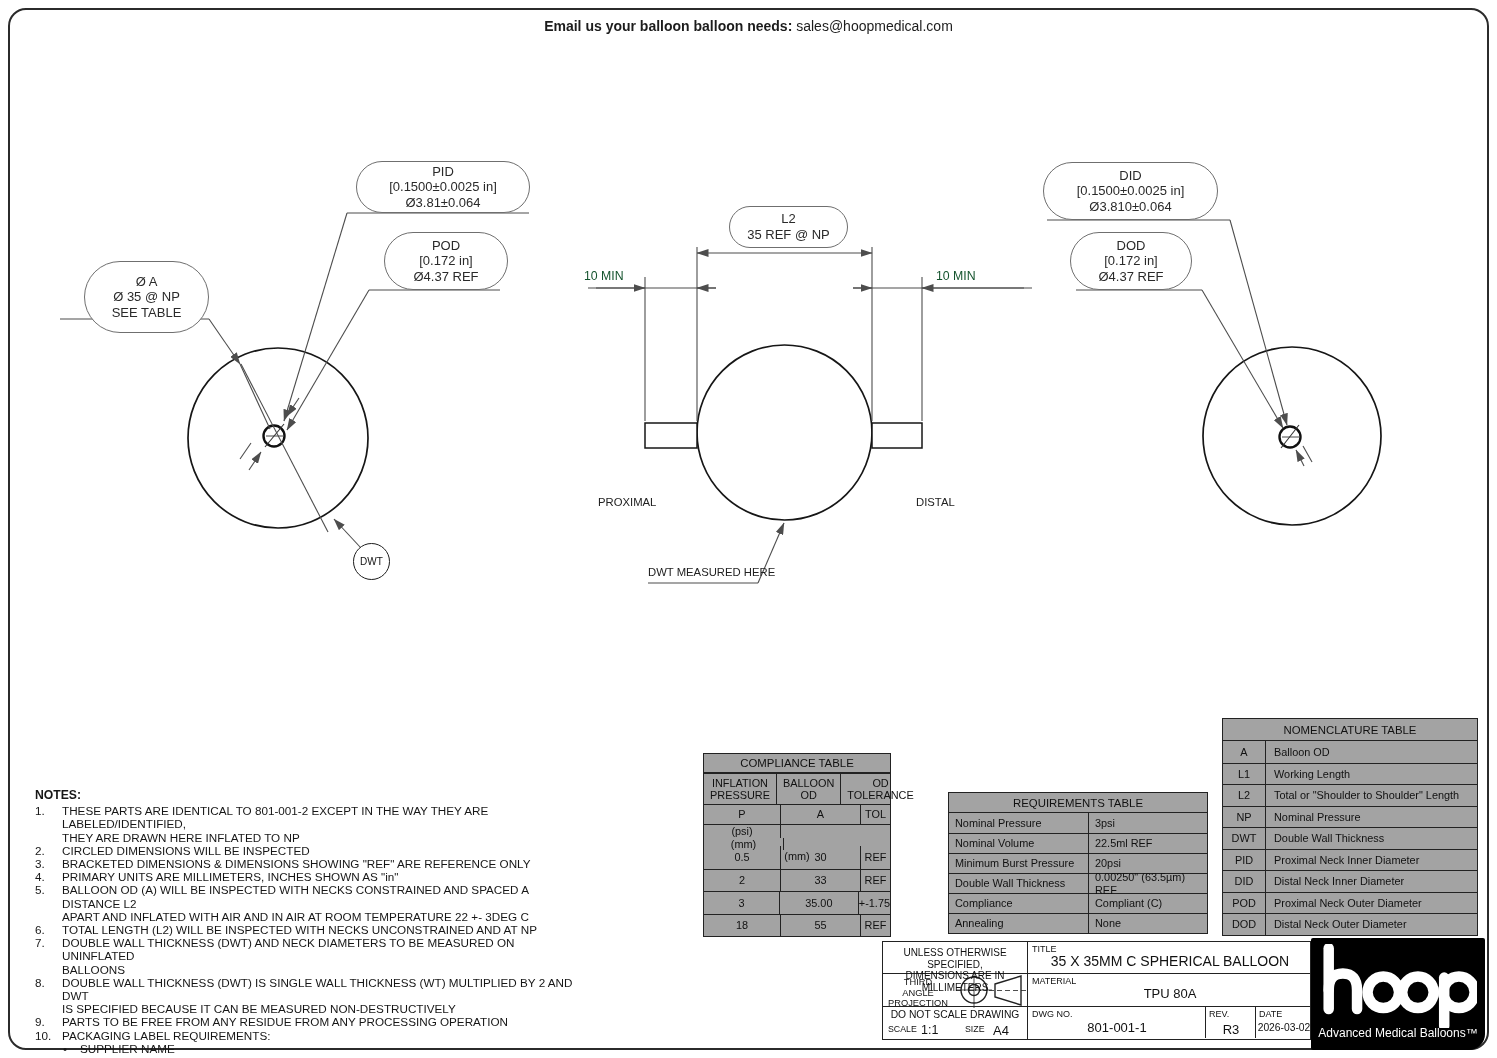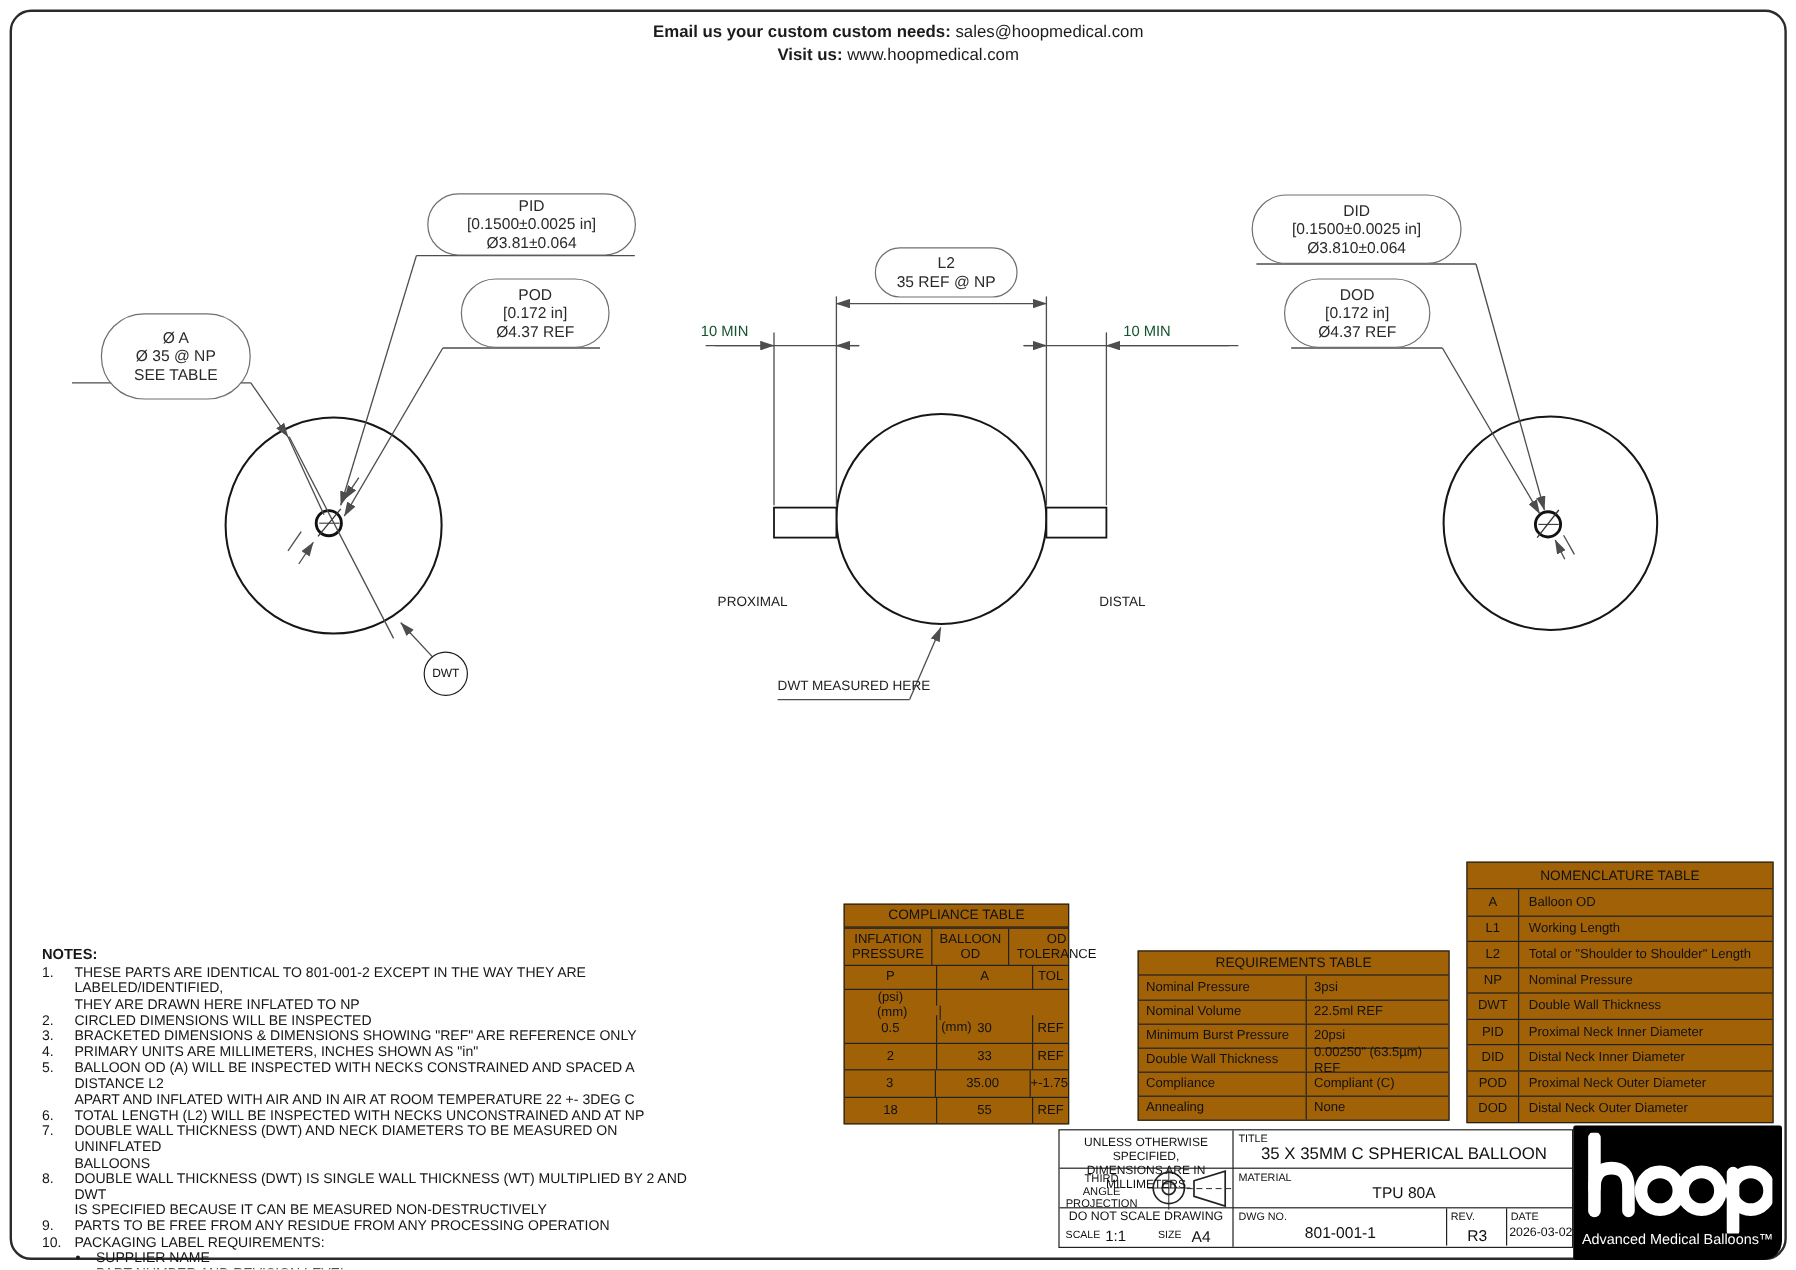--- a/index.html
+++ b/index.html
@@ -27,21 +27,21 @@
 
   
   .notes { position:absolute; left:35px; top:789px; z-index:2; font-size:11.7px; line-height:13.2px; color:#161616; width:540px; }
   .notes-title { font-weight:bold; font-size:12.2px; margin-bottom:2px; }
   .note-line { display:flex; }
   .note-line .num { width:27px; flex:0 0 27px; }
   .note-line.bullet { padding-left:28px; }
   .note-line.bullet .b-dot { width:17px; flex:0 0 17px; }
 
   
-  .tbl { position:absolute; z-index:2; border:1.6px solid #222; background:#a16207; color:#111; }
+  .tbl { position:absolute; z-index:2; border:1.6px solid #222; background:#a3a3a3; color:#111; }
   .tbl-title { border-bottom:1px solid #222; text-align:center; font-size:11.4px;
                display:flex; align-items:center; justify-content:center; }
   .trow { display:flex; border-top:1px solid #222; }
   .trow:first-of-type { border-top:none; }
   .trow > div { border-right:1px solid #222; display:flex; align-items:center; justify-content:center;
                 text-align:center; font-size:10.9px; line-height:12.5px; }
   .trow > div:last-child { border-right:none; }
 
   .compliance { left:703px; top:753px; width:188px; }
   .compliance .tbl-title { height:19px; }
@@ -155,26 +155,22 @@
       <circle cx="974" cy="990" r="13"></circle>
       <circle cx="974" cy="990" r="5.5"></circle>
       <line x1="956" y1="990" x2="992" y2="990" stroke-width="0.8"></line>
       <line x1="974" y1="972" x2="974" y2="1008" stroke-width="0.8"></line>
       <path d="M995,984 L1021,976 L1021,1005 L995,997 z"></path>
       <line x1="989" y1="990.5" x2="1027" y2="990.5" stroke-width="0.8" stroke-dasharray="5,3"></line>
     </g>
   </svg>
 
   <div class="txt hdr" style="top:18px;">
-    <b>Email us your custom custom needs:</b>
+    <b>Email us your balloon balloon needs:</b>
     <span>sales@hoopmedical.com</span>
-  </div>
-  <div class="txt hdr" style="top:37px;">
-    <b>Visit us:</b>
-    <span>www.hoopmedical.com</span>
   </div>
 
   <div class="stadium" style="left:84px; top:261px; width:125px; height:72px;">
     <div>Ø A</div>
     <div>Ø 35 @ NP</div>
     <div>SEE TABLE</div>
   </div>
   <div class="stadium" style="left:356px; top:161px; width:174px; height:52px;">
     <div>PID</div>
     <div>[0.1500±0.0025 in]</div>

